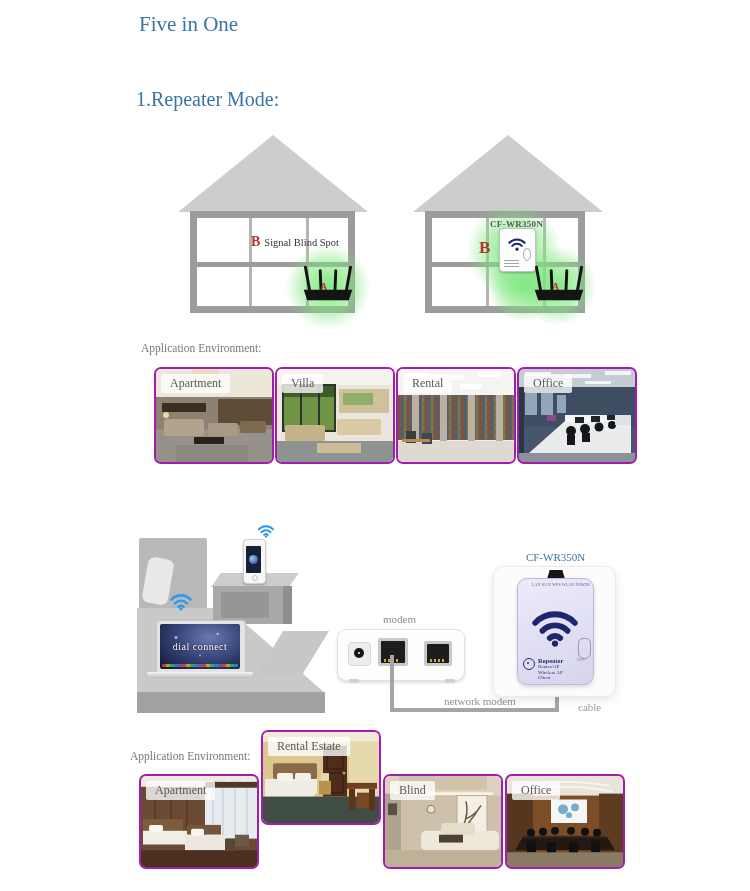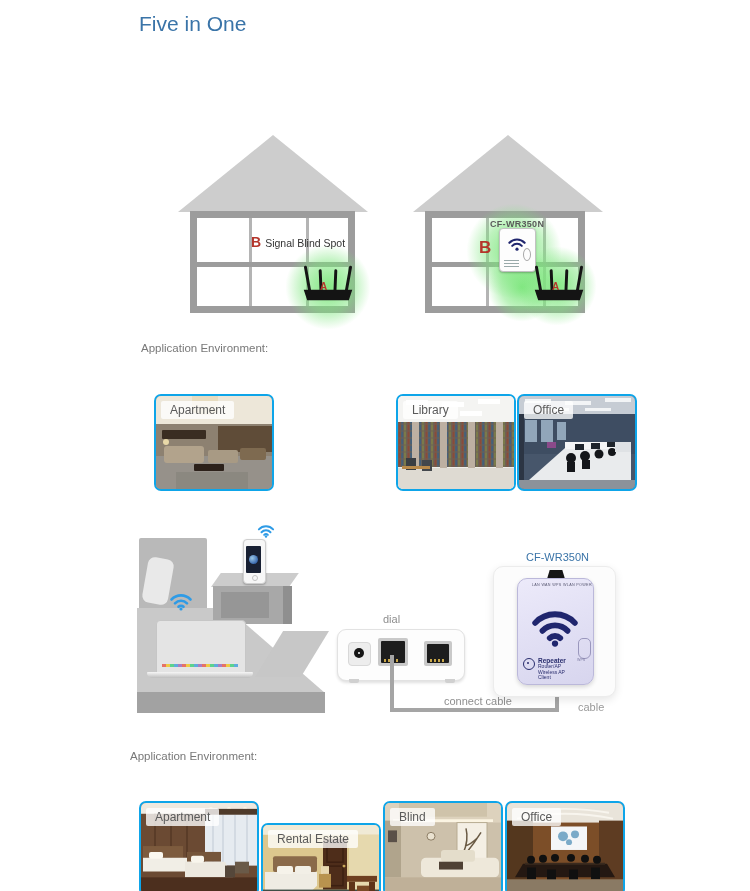--- a/index.html
+++ b/index.html
@@ -1,17 +1,17 @@
 <!DOCTYPE html>
 <html><head>
 <meta charset="utf-8">
 <style>
   html,body{margin:0;padding:0;background:#fff;}
   .page{position:relative;width:750px;height:891px;background:#ffffff;
-        font-family:Liberation Sans, sans-serif;overflow:hidden;}
+        font-family:Liberation Serif, serif;overflow:hidden;}
   .abs{position:absolute;}
 
   
   .title{left:139px;top:12px;font-size:21px;color:#3a74a8;}
   .subtitle{left:140px;top:46px;font-size:11px;color:#8b8b8b;}
   .mode-heading{font-size:20px;color:#3a74a8;}
   .h-repeater{left:136px;top:88px;}
   .h-router{left:128px;top:482px;}
   .appenv{font-size:11.5px;color:#787878;}
   .appenv1{left:141px;top:342px;}
@@ -32,22 +32,22 @@
   .blindspot .t{font-size:10.5px;color:#333;}
   .repeater-dev{background:#fdfdfd;border:1px solid #c2c2c2;border-radius:4px;
         box-shadow:0 1px 2px rgba(0,0,0,.25);}
   .repeater-dev .oval{position:absolute;right:4px;top:19px;width:6px;height:11px;
         border:1px solid #a8a8a8;border-radius:50%;}
   .repeater-dev .sticker{position:absolute;left:4px;bottom:3px;width:15px;height:8px;
         background:repeating-linear-gradient(#9aa 0 1px,transparent 1px 3px);}
   .cf-small{font-size:9px;font-weight:bold;color:#5a5a5a;letter-spacing:.3px;}
 
   
-  .photo{width:116px;height:93px;border:2px solid #0ea5e9;border-radius:7px;
-         overflow:hidden;background:#ddd;margin-top:27px;}
+  .photo{width:116px;height:93px;border:2px solid #a21caf;border-radius:7px;
+         overflow:hidden;background:#ddd;}
   .photo.r2{height:91px;}
   .photo svg{display:block;width:100%;height:100%;}
   .photo-label{position:absolute;top:5px;left:5px;background:rgba(255,255,255,.78);
          color:#5a5a5a;font-size:12px;padding:2px 9px;border-radius:2px;}
   .bed-head{left:139px;top:538px;width:68px;height:90px;background:#b9b9b9;border-radius:2px;}
   .pillow{left:145px;top:558px;width:26px;height:46px;background:#e9e9e9;border-radius:7px;transform:rotate(10deg);}
   .bed-top{left:137px;top:608px;width:188px;height:85px;background:#c9c9c9;
            clip-path:polygon(0 0,48% 0,100% 100%,0 100%);}
   .bed-front{left:137px;top:692px;width:188px;height:21px;background:#a2a2a2;}
   .ns-top{left:211px;top:573px;width:78px;height:14px;background:#cccccc;
@@ -113,20 +113,21 @@
   .cf-big{left:526px;top:551px;font-size:11px;color:#3a74a8;}
   .cable-label{font-size:11px;color:#8e8e8e;}
 </style>
 </head>
 <body>
 
 <div class="page">
 
   <div class="abs title">Five in One</div>
 
+  <div class="abs mode-heading h-repeater">1.Repeater Mode:</div>
 
   <div class="abs roof" style="left:178px;top:135px;"></div>
   <div class="abs walls" style="left:190px;top:211px;width:165px;height:102px;">
     <div class="interior" style="width:151px;height:88px;">
       <div class="mullion" style="left:52px;"></div>
       <div class="mullion" style="left:109px;"></div>
       <div class="floorbar"></div>
     </div>
   </div>
   <div class="abs glow" style="left:285px;top:244px;width:86px;height:86px;"></div>
@@ -200,20 +201,40 @@
       <rect x="8" y="50" width="40" height="17" rx="3" fill="#b2a38c"></rect>
       <rect x="52" y="54" width="30" height="13" rx="2" fill="#a89a84"></rect>
       <rect x="84" y="52" width="26" height="12" rx="2" fill="#7e6a50"></rect>
       <rect x="38" y="68" width="30" height="7" rx="1" fill="#2c211a"></rect>
       <rect x="20" y="76" width="72" height="17" fill="#8b8880"></rect>
       <circle cx="10" cy="46" r="3" fill="#e8d8a8"></circle>
     </svg>
     <span class="photo-label">Apartment</span>
   </div>
 
+  <div class="abs photo" style="left:275px;top:367px;">
+    <svg viewBox="0 0 116 93" preserveAspectRatio="none">
+      <rect width="116" height="93" fill="#e9e7de"></rect>
+        <rect width="116" height="16" fill="#f5f3eb"></rect>
+      <rect x="6" y="16" width="52" height="46" fill="#6f9444"></rect>
+      <rect x="6" y="16" width="52" height="12" fill="#3f5c2a"></rect>
+      <g stroke="#2c3328" stroke-width="2" fill="none">
+        <line x1="24" y1="16" x2="24" y2="62"></line>
+          <line x1="42" y1="16" x2="42" y2="62"></line>
+        <rect x="6" y="16" width="52" height="46"></rect>
+      </g>
+      <rect x="62" y="20" width="50" height="24" fill="#cfc19c"></rect>
+      <rect x="66" y="24" width="30" height="12" fill="#8fae69"></rect>
+      <rect x="60" y="50" width="44" height="16" rx="2" fill="#d9caa4"></rect>
+      <rect x="8" y="56" width="40" height="16" rx="2" fill="#c4b28a"></rect>
+      <rect x="0" y="72" width="116" height="21" fill="#8d9391"></rect>
+      <rect x="40" y="74" width="44" height="10" fill="#cdbd96"></rect>
+    </svg>
+    <span class="photo-label">Villa</span>
+  </div>
 
   <div class="abs photo" style="left:396px;top:367px;">
     <svg viewBox="0 0 116 93" preserveAspectRatio="none">
       <defs>
         <pattern id="books1" width="9" height="7" patternUnits="userSpaceOnUse">
           <rect width="9" height="7" fill="#6d6154"></rect>
           <rect x="0.5" y="0.5" width="2" height="6" fill="#8a4a3a"></rect>
           <rect x="3.2" y="0.5" width="2" height="6" fill="#44607a"></rect>
           <rect x="6" y="0.5" width="2" height="6" fill="#7a7a4a"></rect>
         </pattern>
@@ -232,21 +253,21 @@
           <rect x="14" y="26" width="7" height="46"></rect>
           <rect x="42" y="26" width="7" height="47"></rect>
         <rect x="70" y="26" width="7" height="48"></rect>
           <rect x="98" y="26" width="7" height="48"></rect>
         </g>
       <rect x="0" y="72" width="116" height="21" fill="#dedad2"></rect>
       <rect x="8" y="62" width="10" height="12" fill="#3a3e42"></rect>
         <rect x="24" y="64" width="10" height="11" fill="#43474c"></rect>
       <rect x="4" y="70" width="28" height="3" fill="#b98a4a"></rect>
     </svg>
-    <span class="photo-label">Library</span>
+    <span class="photo-label">Rental</span>
   </div>
 
   <div class="abs photo" style="left:517px;top:367px;">
     <svg viewBox="0 0 116 93" preserveAspectRatio="none">
       <rect width="116" height="93" fill="#47566b"></rect>
         <rect width="116" height="18" fill="#c6ccd4"></rect>
       <g fill="#f2f4f6">
           <rect x="6" y="3" width="26" height="4"></rect>
           <rect x="46" y="5" width="26" height="4"></rect>
         <rect x="86" y="2" width="26" height="4"></rect>
@@ -314,44 +335,47 @@
     <svg viewBox="0 0 24 20" width="24" height="20">
       <g fill="none" stroke="#2e9be6" stroke-width="2.6" stroke-linecap="round">
         <path d="M2.5,8.5 a13,13 0 0,1 19,0"></path>
           <path d="M6,12.3 a8.2,8.2 0 0,1 12,0"></path>
           <path d="M9.5,15.8 a3.6,3.6 0 0,1 5,0"></path>
       </g>
         <circle cx="12" cy="18" r="1.6" fill="#2e9be6"></circle>
     </svg>
   </div>
   <div class="abs laptop-lid"></div>
+  <div class="abs laptop-scr">
+    <span class="dialtext">dial connect</span>
+  </div>
   <div class="abs dock"></div>
   <div class="abs laptop-base"></div>
 
-  <div class="abs modem-label">dial</div>
+  <div class="abs modem-label">modem</div>
   <div class="abs modem"></div>
   <div class="abs jack">
       <div class="c"></div>
       <div class="d"></div>
     </div>
   <div class="abs port" style="left:378px;top:638px;width:30px;height:28px;">
     <div class="rj"></div>
       <div class="pins"></div>
   </div>
   <div class="abs port" style="left:424px;top:641px;width:28px;height:25px;">
     <div class="rj"></div>
       <div class="pins"></div>
   </div>
   <div class="abs foot" style="left:349px;top:679px;"></div>
   <div class="abs foot" style="left:445px;top:679px;"></div>
 
   <div class="abs cable" style="left:390px;top:655px;width:4px;height:57px;"></div>
   <div class="abs cable" style="left:390px;top:708px;width:169px;height:4px;"></div>
   <div class="abs cable" style="left:555px;top:687px;width:4px;height:25px;"></div>
-  <div class="abs cable-label" style="left:444px;top:695px;">connect cable</div>
+  <div class="abs cable-label" style="left:444px;top:695px;">network modem</div>
   <div class="abs cable-label" style="left:578px;top:701px;color:#9a9a9a;">cable</div>
 
   <div class="abs cf-big">CF-WR350N</div>
   <div class="abs plate"></div>
   <div class="abs plug"></div>
   <div class="abs device"></div>
   <div class="abs leds">LAN WAN WPS WLAN POWER</div>
   <div class="abs wifi" style="left:530px;top:604px;">
     <svg viewBox="0 0 24 20" width="50" height="44">
       <g fill="none" stroke="#20266e" stroke-width="2.8" stroke-linecap="round">
@@ -404,21 +428,21 @@
       <rect x="46" y="50" width="34" height="10" fill="#75553a"></rect>
       <path d="M44,60 h40 l8,16 h-48 z" fill="#ece8df"></path>
       <rect x="50" y="54" width="13" height="7" rx="2" fill="#f8f5ec"></rect>
       <rect x="0" y="76" width="116" height="17" fill="#4c2f1e"></rect>
       <rect x="94" y="60" width="14" height="12" fill="#6a5a48"></rect>
         <rect x="84" y="64" width="10" height="12" fill="#55473a"></rect>
     </svg>
     <span class="photo-label">Apartment</span>
   </div>
 
-  <div class="abs photo r2" style="left:261px;top:796px;">
+  <div class="abs photo r2" style="left:261px;top:730px;">
     <svg viewBox="0 0 116 93" preserveAspectRatio="none">
       <rect width="116" height="93" fill="#dcc78e"></rect>
         <rect width="116" height="10" fill="#f0ead6"></rect>
       <rect x="86" y="10" width="30" height="56" fill="#e6d9ae"></rect>
       <rect x="60" y="14" width="24" height="52" fill="#4e2d1a"></rect>
       <g stroke="#3c2012" stroke-width="1.5" fill="none">
           <rect x="64" y="18" width="16" height="20"></rect>
           <rect x="64" y="42" width="16" height="20"></rect>
         </g>
       <circle cx="81" cy="42" r="1.5" fill="#caa85a"></circle>

